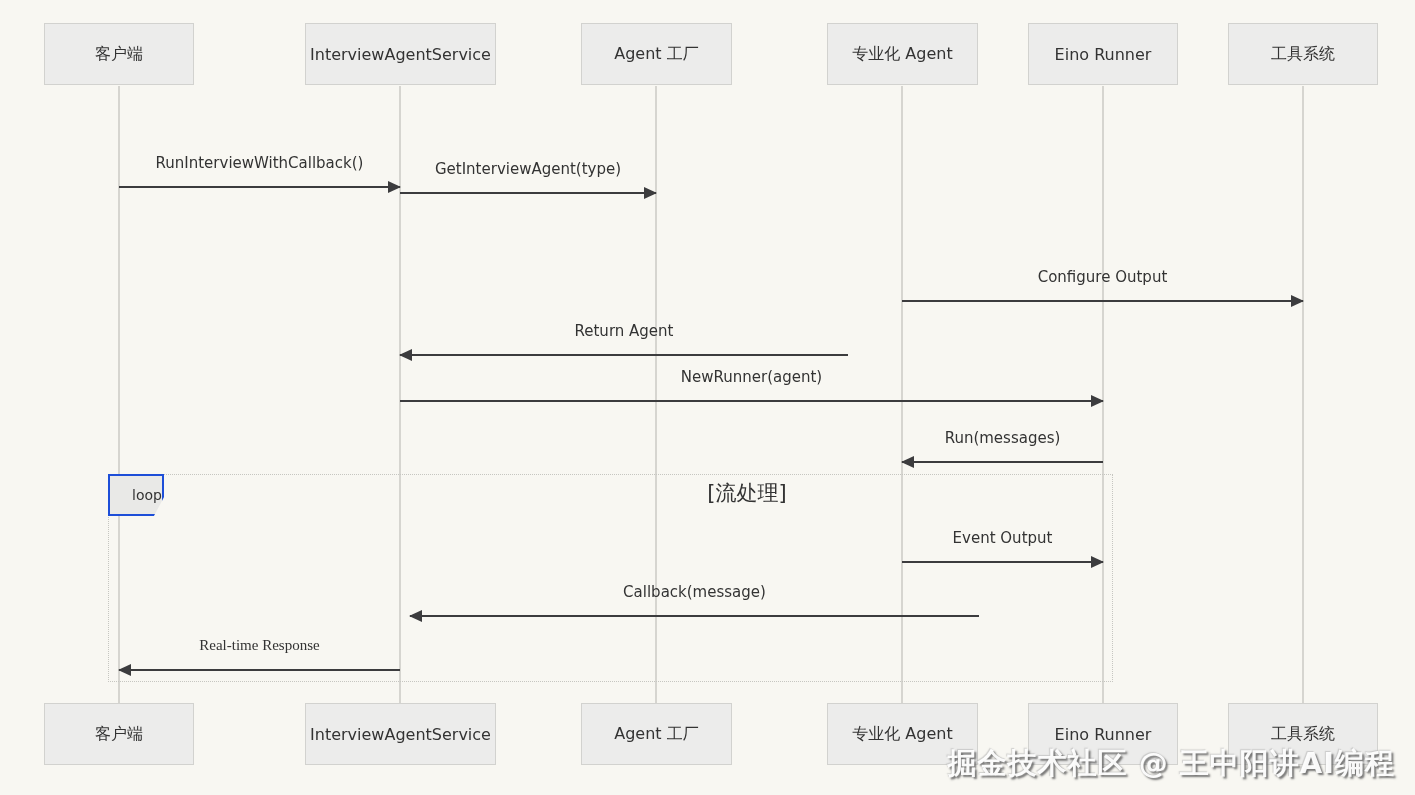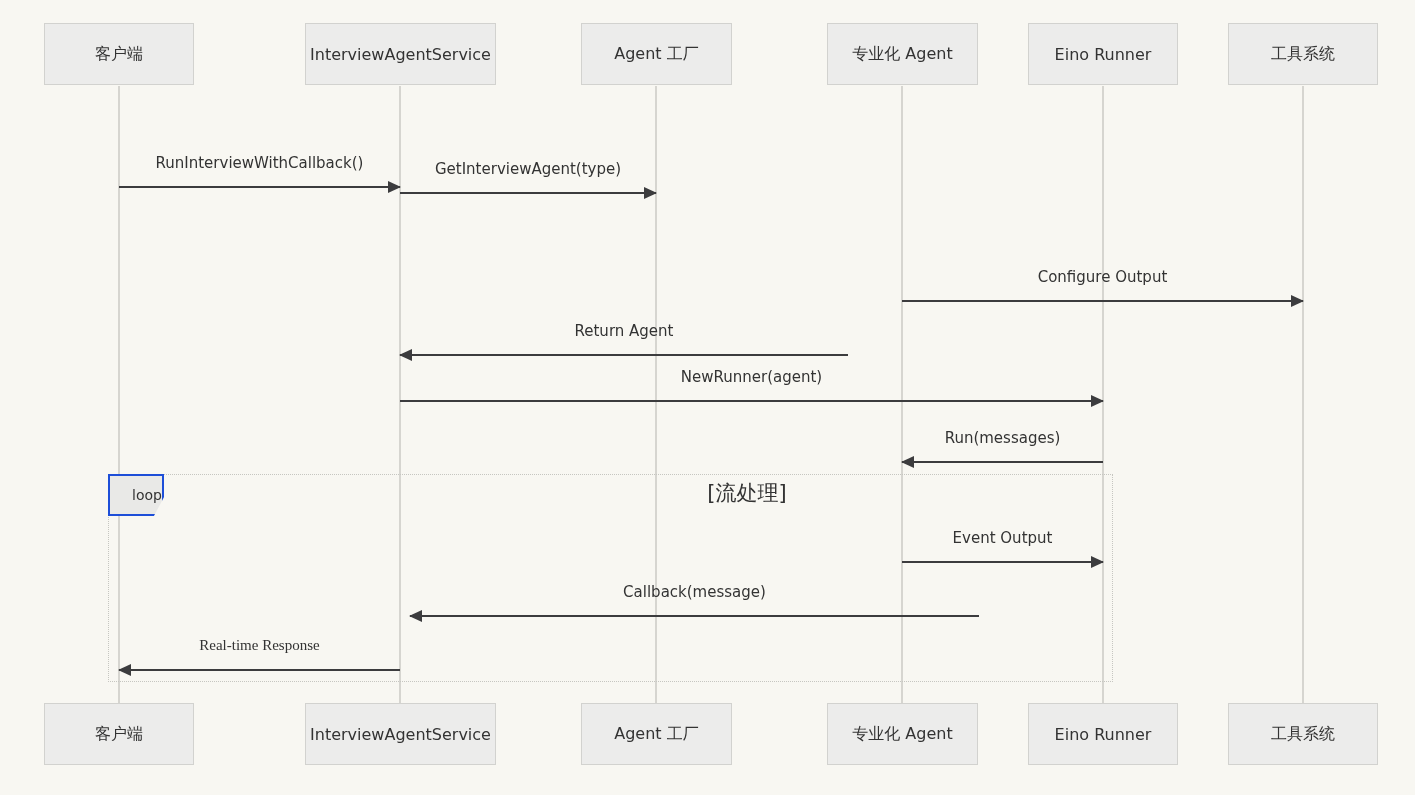--- a/index.html
+++ b/index.html
@@ -218,14 +218,15 @@
   <div class="actor-box" style="left:827px;  top:703px; width:151px;">
     <span>专业化 Agent</span>
   </div>
   <div class="actor-box" style="left:1028px; top:703px; width:150px;">
     <span>Eino Runner</span>
   </div>
   <div class="actor-box" style="left:1228px; top:703px; width:150px;">
     <span>工具系统</span>
   </div>
 
+  <div class="watermark">掘金技术社区 @ 王中阳讲AI编程</div>
 
 </div>
 
 </body></html>

